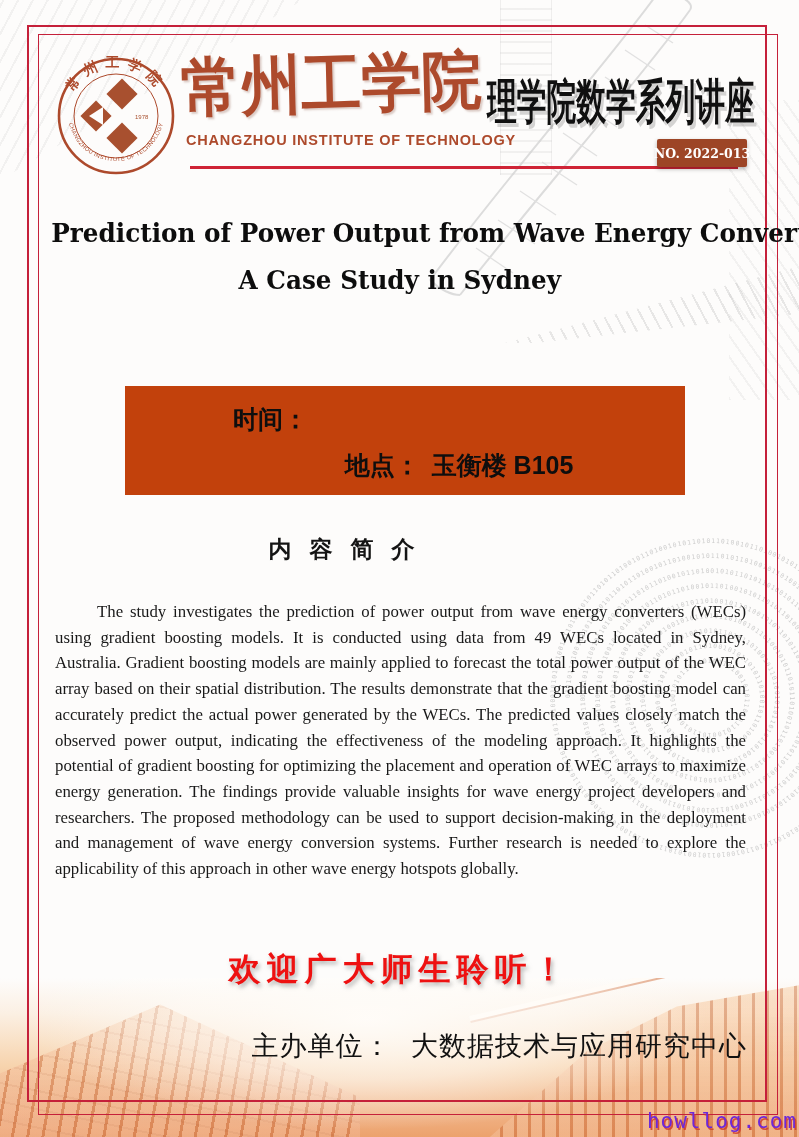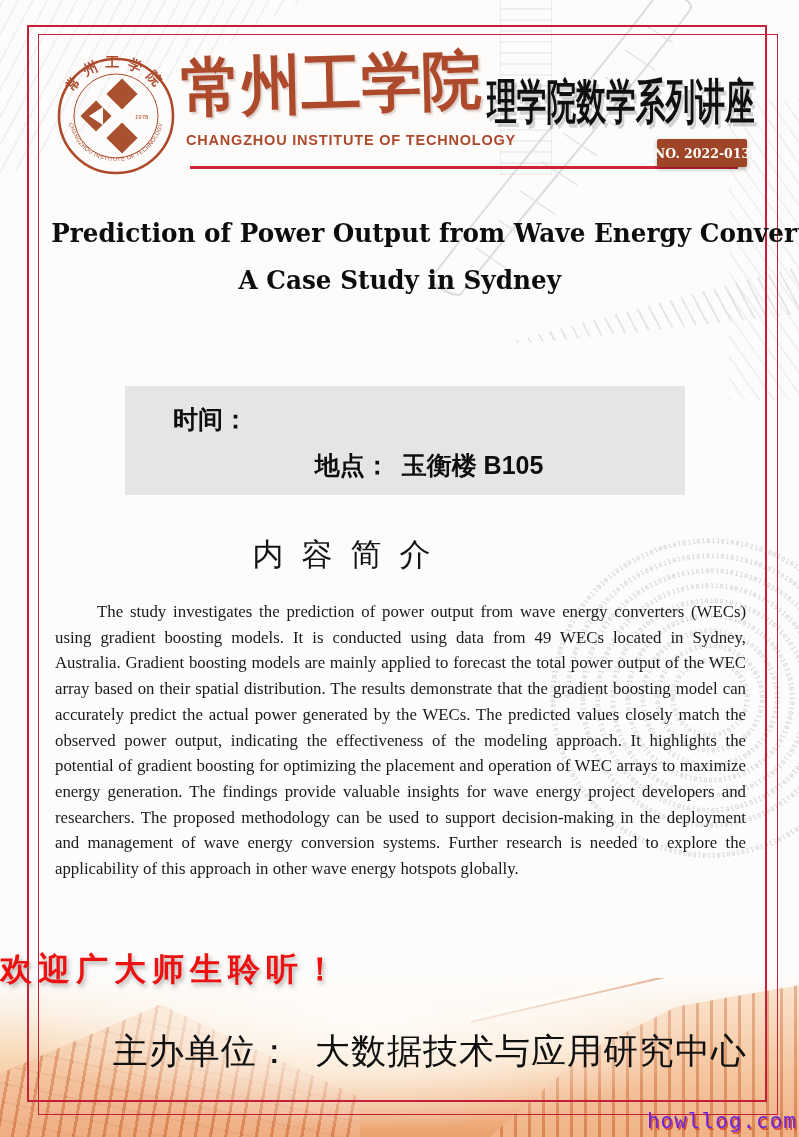--- a/index.html
+++ b/index.html
@@ -95,46 +95,46 @@
     font-family:var(--serif);font-weight:bold;color:#0d0d0d;font-size:26px;line-height:47px;
   }
   .title .tline{display:inline-block;transform:scaleX(.95);white-space:nowrap;}
   .speaker{
     position:absolute;left:0;width:799px;top:312px;z-index:5;text-align:center;
     font-family:var(--serif);font-weight:bold;font-size:34px;color:#101010;
     letter-spacing:6px;white-space:pre;
   }
   .info-box{
     position:absolute;left:125px;top:386px;width:560px;height:109px;z-index:5;
-    background:#e5e5e5;padding:17px 0 0 48px;
+    background:#c2410c;padding:17px 0 0 108px;
   }
   .info-row{display:flex;align-items:baseline;gap:12px;
     font-family:var(--sans);font-weight:bold;font-size:25px;color:#0e0e0e;white-space:nowrap;}
   .info-row + .info-row{margin-top:13px;justify-content:center;}
   
   .section-heading{
     position:absolute;left:0;width:683px;top:534px;z-index:5;text-align:center;
-    font-family:var(--serif);font-weight:normal;font-size:31px;color:#141414;
+    font-family:var(--serif);font-weight:bold;font-size:23px;color:#141414;
     letter-spacing:18px;text-indent:18px;
   }
   .abstract{
     position:absolute;left:55px;top:599px;width:691px;z-index:5;
     font-family:Liberation Serif, serif;font-size:16.8px;line-height:25.7px;color:#191919;
     text-align:justify;text-indent:42px;
   }
   
   .welcome{
-    position:absolute;left:0;width:799px;top:948px;z-index:5;
+    position:absolute;left:0;width:799px;top:948px;z-index:5;text-align:center;
     font-family:var(--serif);font-weight:bold;font-size:32px;color:var(--welcome);
     letter-spacing:6px;white-space:nowrap;
     text-shadow:2px 3px 4px rgba(120,120,120,.55);
   }
   .organizer{
     position:absolute;right:52px;top:1028px;z-index:5;
-    font-family:var(--serif);font-size:35px;color:#111;white-space:nowrap;letter-spacing:1px;
+    font-family:var(--serif);font-size:27px;color:#111;white-space:nowrap;letter-spacing:1px;
   }
   .organizer .org-label{margin-right:10px;}
   .site-watermark{
     position:absolute;right:2px;bottom:4px;z-index:7;
     font-family:var(--mono);font-size:21px;color:#6d28d9;letter-spacing:1px;
     text-shadow:1.5px 1.5px 0 rgba(205,60,45,.85);
   }
 </style>
 </head>
 <body>

